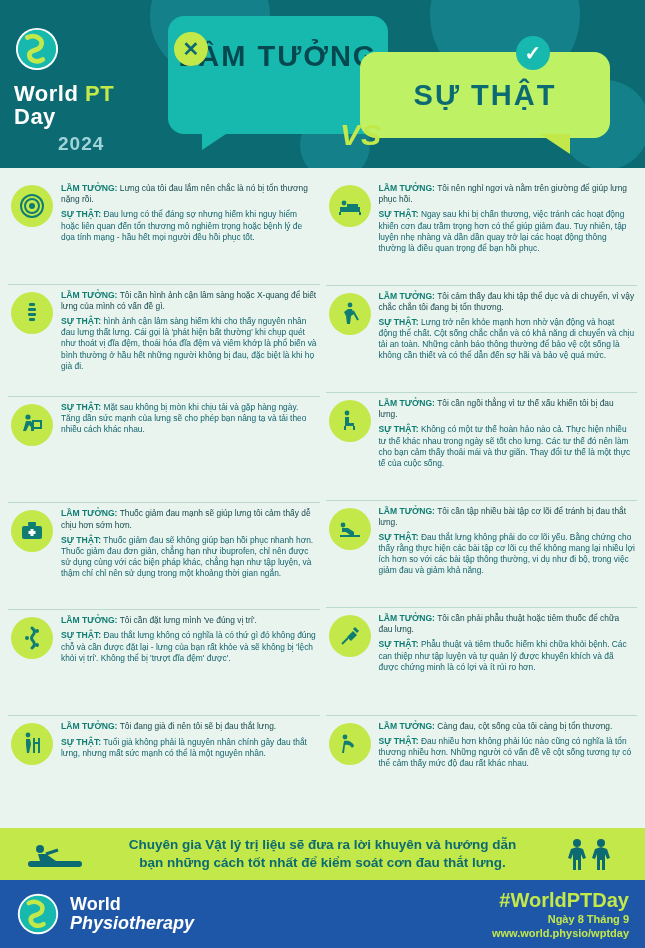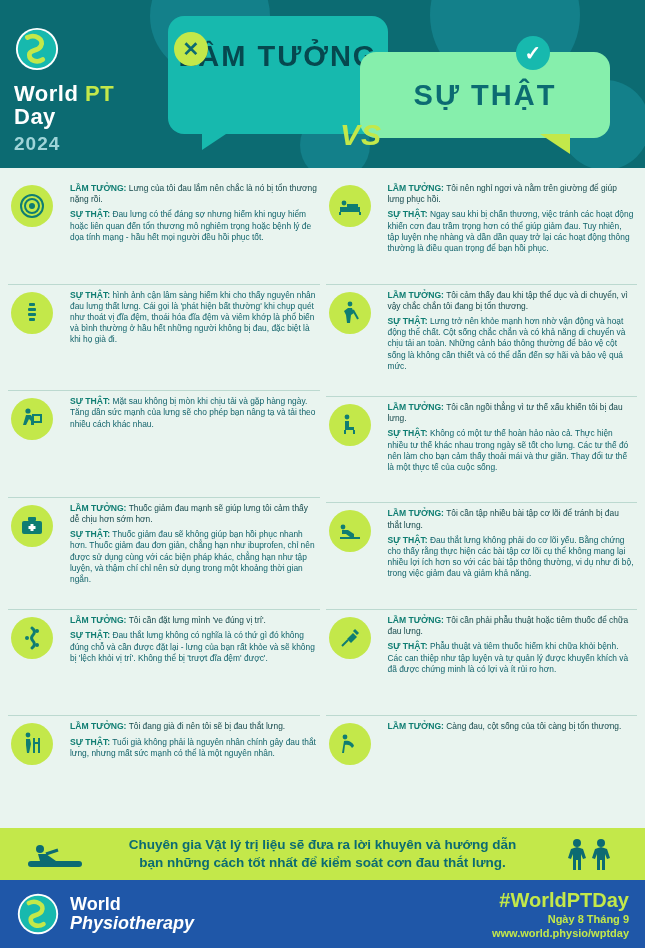--- a/index.html
+++ b/index.html
@@ -32,38 +32,38 @@
 
   .brand{
     position:absolute;left:14px;top:26px;width:150px;color:#ffffff;
   }
   .brand .logo{
     width:46px;height:46px;margin-bottom:6px;
   }
   .brand .b1{font-size:22px;font-weight:bold;letter-spacing:.5px;line-height:1.05;}
   .brand .b1 .pt{color:#c3e84a;}
   .brand .b2{font-size:22px;font-weight:bold;letter-spacing:.5px;line-height:1.1;}
-  .brand .yr{font-size:19px;font-weight:bold;color:#9fd4d8;margin-top:4px;letter-spacing:1px;}
+  .brand .yr{font-size:19px;font-weight:bold;color:#9fd4d8;margin-top:4px;letter-spacing:1px;margin-left:44px;}
 
   .bubble-myth{
     position:absolute;left:168px;top:16px;width:220px;height:118px;
     background:#17b9ae;border-radius:16px;
   }
   .bubble-myth:after{
     content:"";position:absolute;left:34px;bottom:-16px;
     border-left:0 solid transparent;border-right:30px solid transparent;
     border-top:20px solid #17b9ae;
   }
   .bubble-myth .txt{
     color:#06484f;font-size:29px;font-weight:bold;letter-spacing:2px;
     text-align:center;line-height:1.25;padding-top:22px;
   }
   .bubble-fact{
     position:absolute;left:360px;top:52px;width:250px;height:86px;
-    background:#86efac;border-radius:16px;
+    background:#bef264;border-radius:16px;
   }
   .bubble-fact:after{
     content:"";position:absolute;right:40px;bottom:-16px;
     border-left:30px solid transparent;border-right:0 solid transparent;
     border-top:20px solid #c3e84a;
   }
   .bubble-fact .txt{
     color:#0c6b72;font-size:29px;font-weight:bold;letter-spacing:2px;
     text-align:center;line-height:1.2;padding-top:26px;
   }
@@ -82,21 +82,21 @@
   
   .content{
     background:#e9f4ef;
     padding:10px 8px 6px 8px;
     height:660px;
     box-sizing:border-box;
   }
   .cols{display:flex;gap:6px;height:100%;}
   .col{flex:1;display:flex;flex-direction:column;}
   .item{
-    display:flex;gap:16px;padding:5px 2px 20px 2px;
+    display:flex;gap:7px;padding:5px 2px 20px 2px;
     border-bottom:1px solid #bcd9d0;
     flex:1;
   }
   .col .item:last-child{border-bottom:none;}
   .icon-wrap{
     flex:0 0 44px;display:flex;align-items:flex-start;justify-content:center;padding-top:2px;
   }
   .icon{
     width:42px;height:42px;border-radius:50%;
     background:#c3e84a;display:flex;align-items:center;justify-content:center;
@@ -200,20 +200,21 @@
             <div class="icon">
               <svg width="26" height="26" viewBox="0 0 26 26">
                   <rect x="10" y="3" width="6" height="3" rx="1" fill="#0f7d72"></rect>
                   <rect x="9" y="8" width="8" height="3" rx="1" fill="#0f7d72"></rect>
                   <rect x="9" y="13" width="8" height="3" rx="1" fill="#0f7d72"></rect>
                   <rect x="10" y="18" width="6" height="3" rx="1" fill="#0f7d72"></rect>
                 </svg>
             </div>
           </div>
           <div class="texts">
+            <p class="p"><b class="lbl-myth">LẦM TƯỞNG:</b> <span class="body">Tôi cần hình ảnh cận lâm sàng hoặc X-quang để biết lưng của mình có vấn đề gì.</span></p>
             <p class="p fact"><b class="lbl-fact">SỰ THẬT:</b> <span class="body">hình ảnh cận lâm sàng hiếm khi cho thấy nguyên nhân đau lưng thất lưng. Cái gọi là 'phát hiện bất thường' khi chụp quét như thoát vị đĩa đệm, thoái hóa đĩa đệm và viêm khớp là phổ biến và bình thường ở hầu hết những người không bị đau, đặc biệt là khi họ già đi.</span></p>
           </div>
         </div>
 
         <div class="item">
           <div class="icon-wrap">
             <div class="icon">
               <svg width="26" height="26" viewBox="0 0 26 26">
                   <circle cx="9" cy="5" r="2.6" fill="#0f7d72"></circle>
                   <path d="M7 9h5l3 5v5h-3v-4l-2-2-3 6H4z" fill="#0f7d72"></path>
@@ -365,20 +366,21 @@
           <div class="icon-wrap">
             <div class="icon">
               <svg width="26" height="26" viewBox="0 0 26 26">
                   <circle cx="8" cy="6" r="2.4" fill="#0f7d72"></circle>
                   <path d="M7 10c4-1 9 1 10 5l-2 2c-1-3-5-4-7-3l-1 8H5z" fill="#0f7d72"></path>
                 </svg>
             </div>
           </div>
           <div class="texts">
             <p class="p"><b class="lbl-myth">LẦM TƯỞNG:</b> <span class="body">Càng đau, cột sống của tôi càng bị tổn thương.</span></p>
+            <p class="p fact"><b class="lbl-fact">SỰ THẬT:</b> <span class="body">Đau nhiều hơn không phải lúc nào cũng có nghĩa là tổn thương nhiều hơn. Những người có vấn đề về cột sống tương tự có thể cảm thấy mức độ đau rất khác nhau.</span></p>
           </div>
         </div>
 
       </div>
     </div>
   </div>
 
   <div class="strip">
     <div class="art">
       <svg width="58" height="34" viewBox="0 0 58 34">

